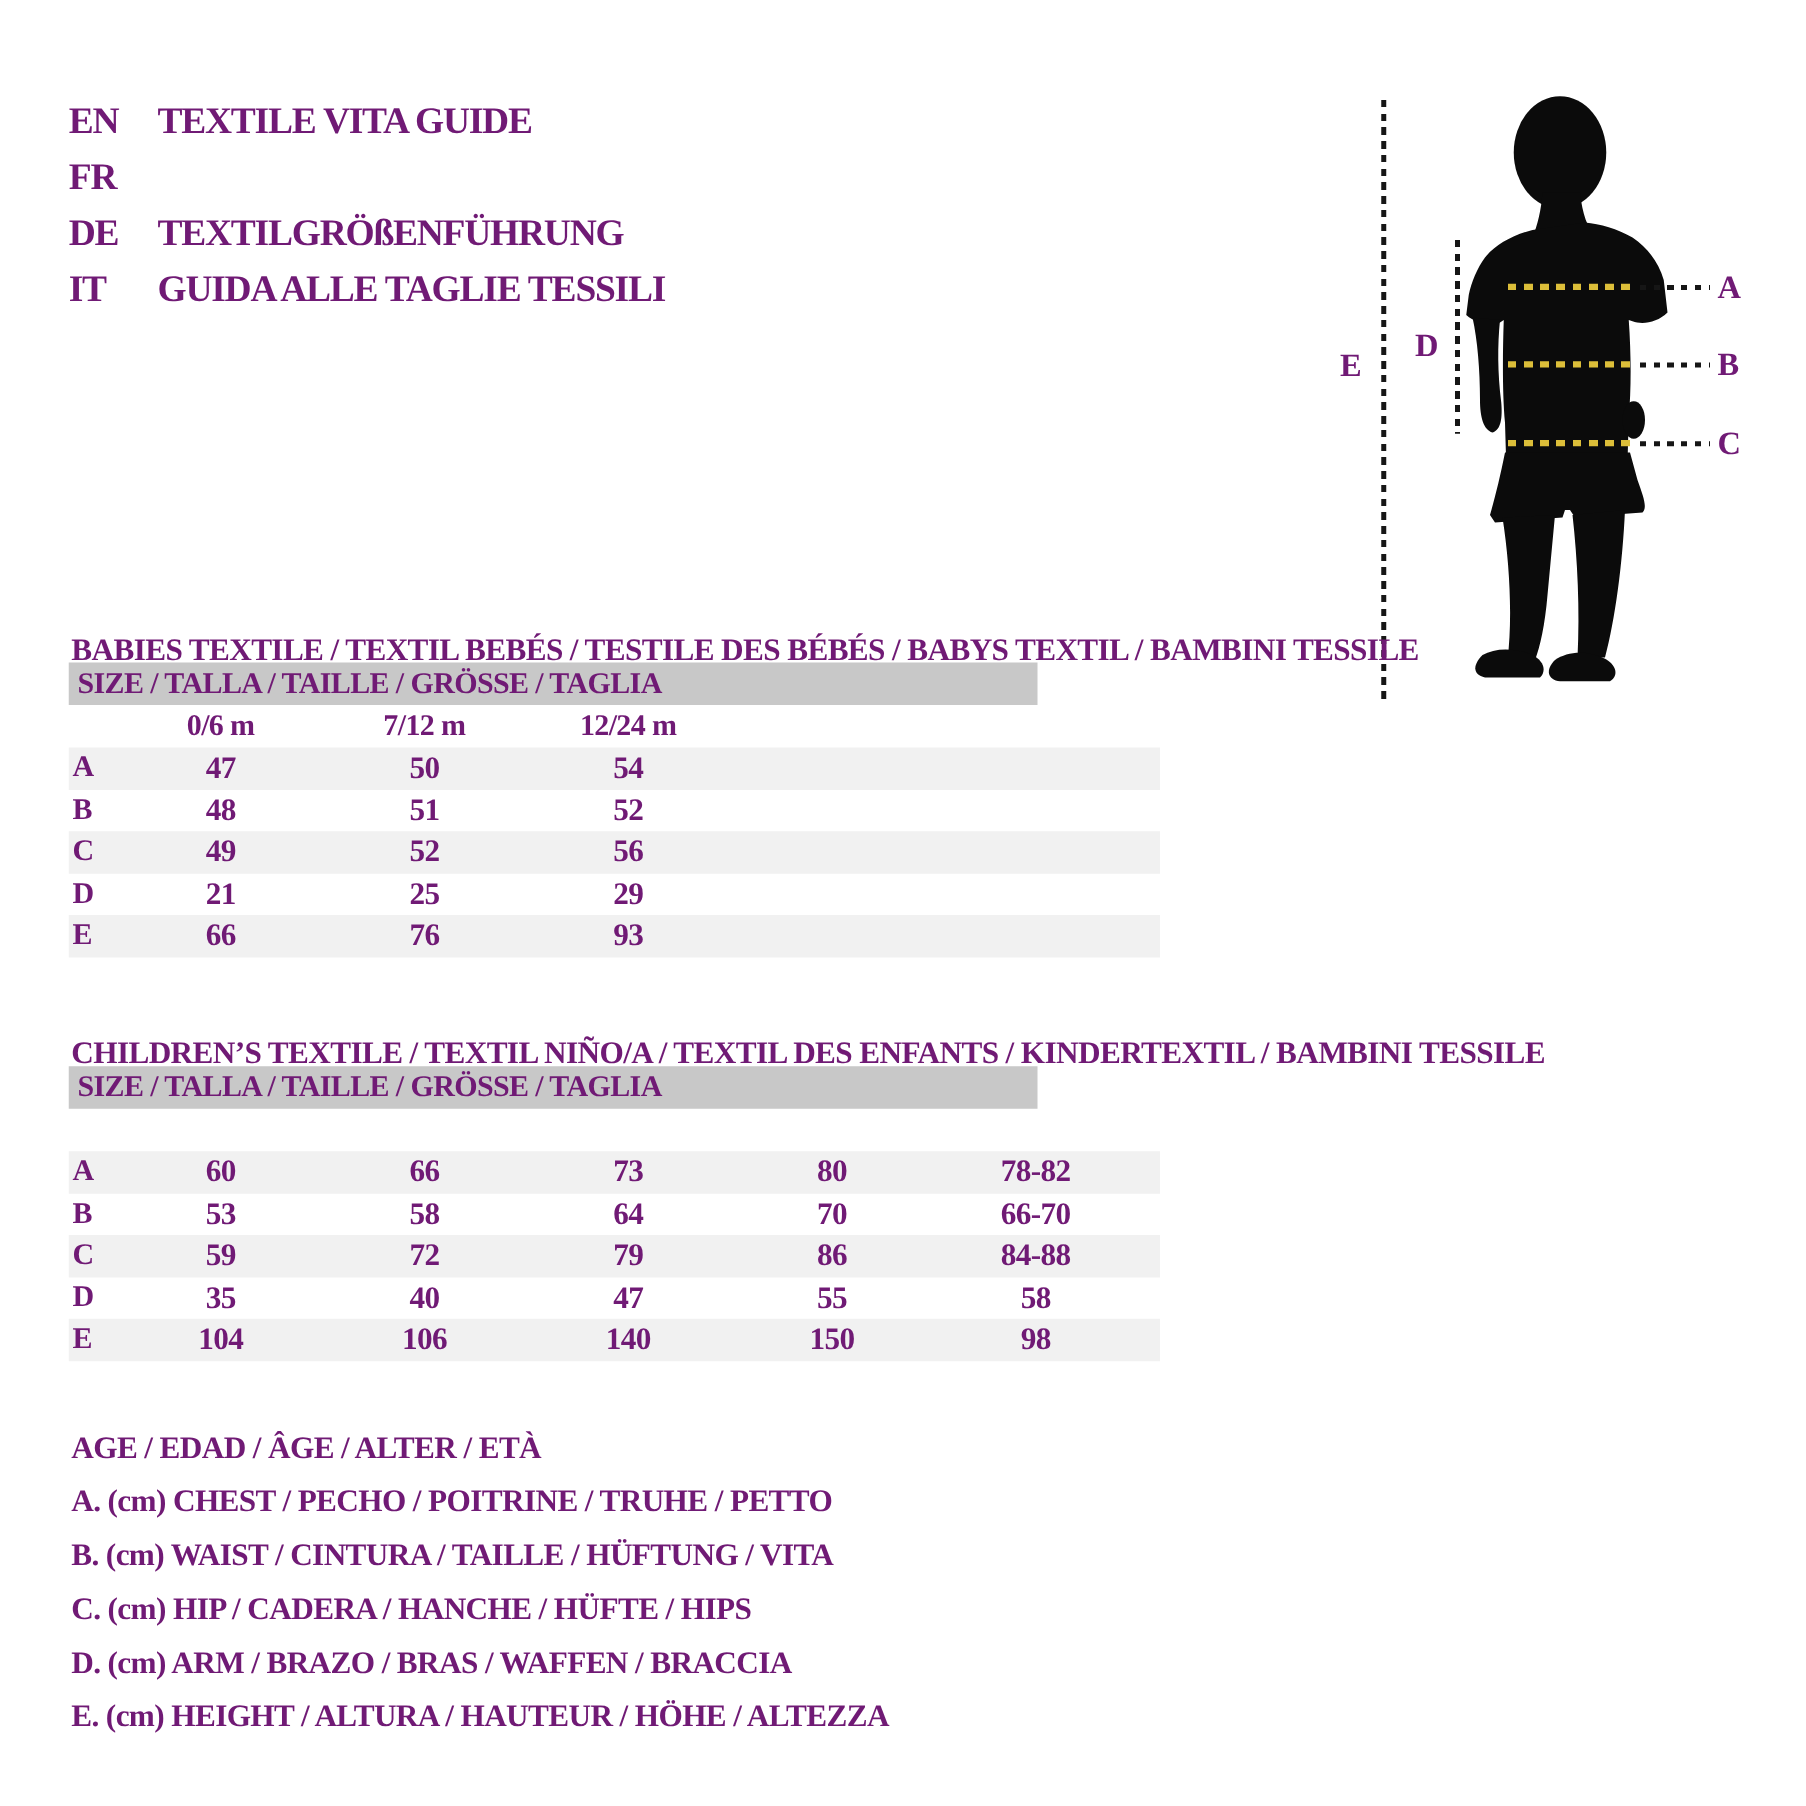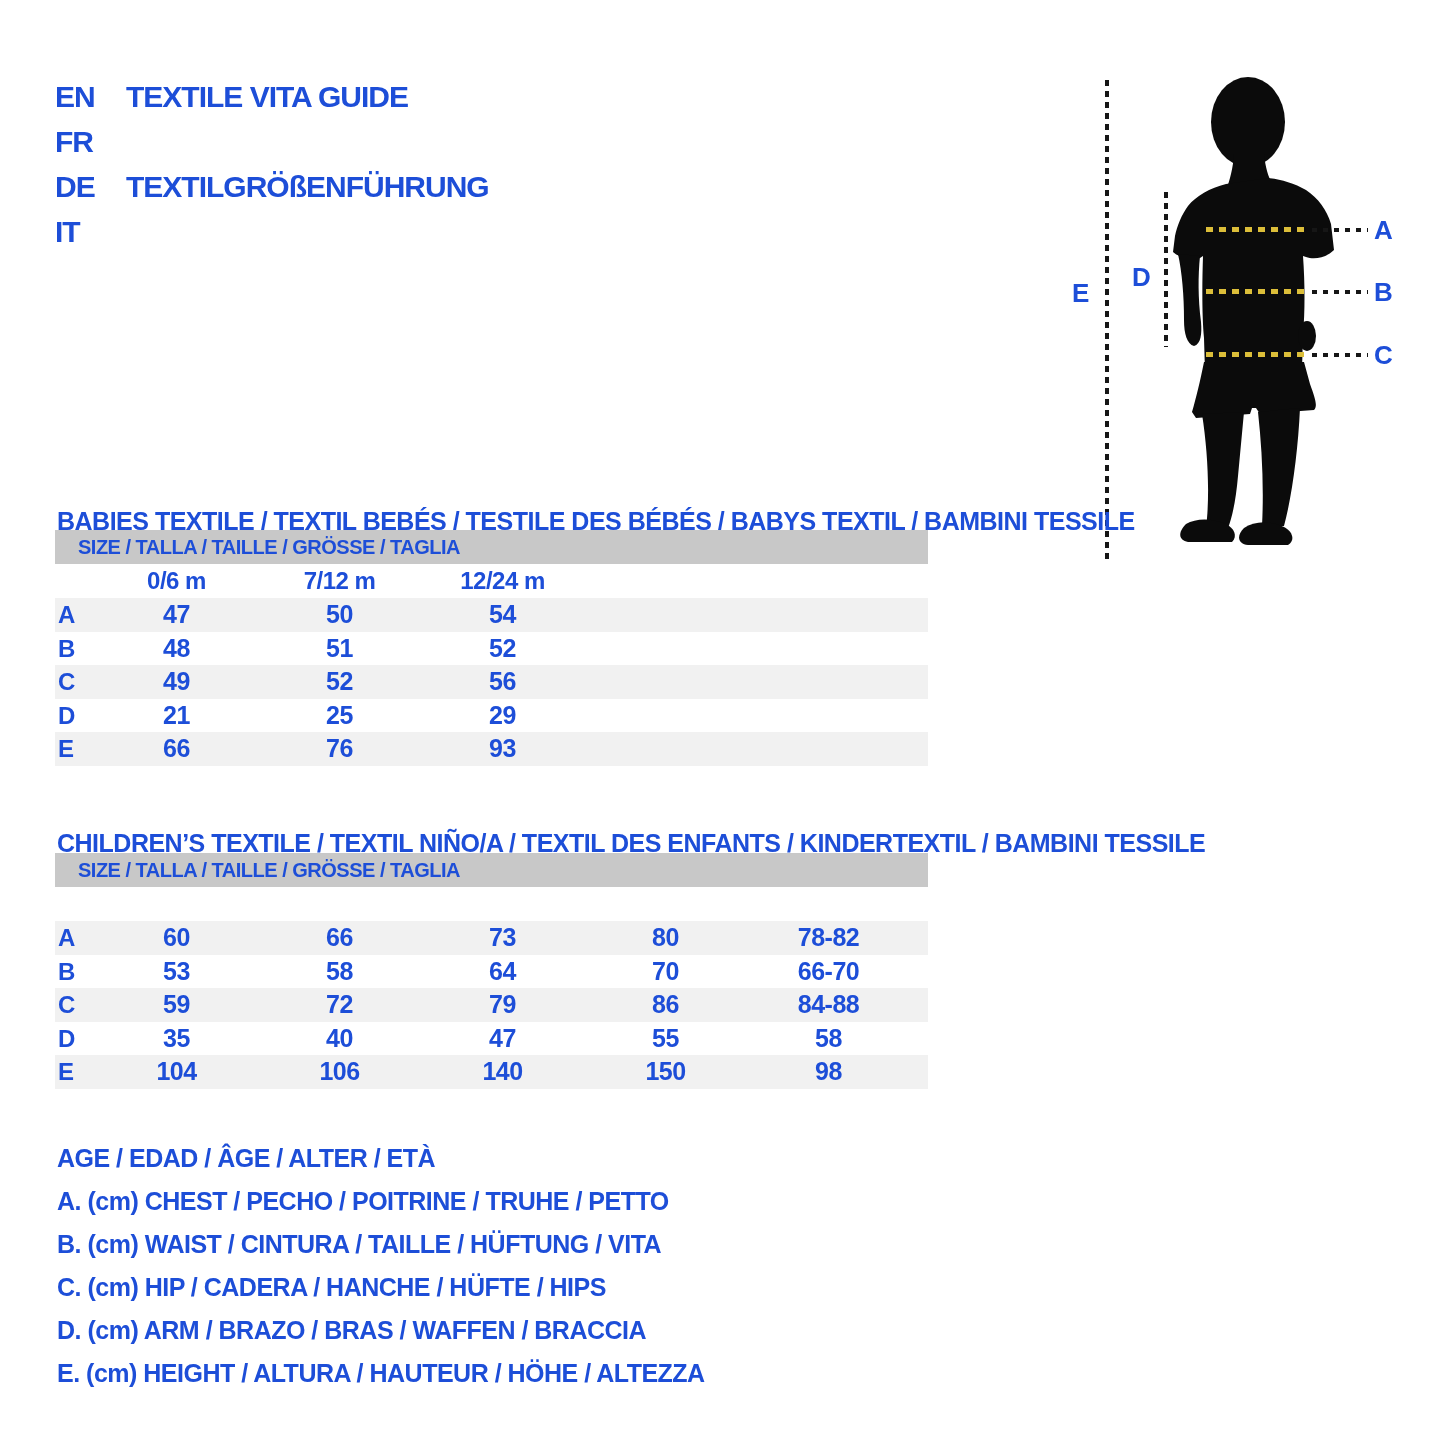--- a/index.html
+++ b/index.html
@@ -1,18 +1,18 @@
 <!DOCTYPE html>
 <html><head>
 <meta charset="utf-8">
 <style>
   html,body{margin:0;padding:0;background:#ffffff;}
   .canvas{
     position:relative;width:1445px;height:1445px;background:#fff;overflow:hidden;
-    font-family:Liberation Sans, sans-serif;font-weight:bold;color:#1d4ed8;
+    font-family:Liberation Serif, serif;font-weight:bold;color:#701a75;
     letter-spacing:-0.5px;
   }
   
   .lang-header{position:absolute;left:55px;top:74px;}
   .lang-row{display:flex;height:45px;align-items:center;font-size:30px;letter-spacing:-1px;}
   .lang-code{width:71px;flex:0 0 71px;}
   
   .figure{position:absolute;left:1060px;top:70px;width:340px;height:512px;}
   .vline{position:absolute;width:4px;
     background:repeating-linear-gradient(to bottom,#161616 0 6px,transparent 6px 11px);}
@@ -25,22 +25,22 @@
     background:repeating-linear-gradient(to right,#161616 0 5px,transparent 5px 11px);}
   .yl-a{top:157px;} .yl-b{top:219px;} .yl-c{top:282px;}
   .dt-a{top:158px;} .dt-b{top:220px;} .dt-c{top:283px;}
   .fig-label{position:absolute;font-size:26px;line-height:30px;letter-spacing:0;}
   .lab-a{left:314px;top:145px;} .lab-b{left:314px;top:207px;} .lab-c{left:314px;top:270px;}
   .lab-d{left:72px;top:192px;} .lab-e{left:12px;top:208px;}
   
   .section-title{position:absolute;font-size:25px;letter-spacing:-0.5px;white-space:nowrap;}
   .t-babies-title{left:57px;top:486px;}
   .t-children-title{left:57px;top:808px;}
-  .tbar{position:absolute;left:55px;width:873px;height:34px;background:#c8c8c8;
-    font-size:20px;line-height:34px;padding-left:23px;box-sizing:border-box;}
+  .tbar{position:absolute;left:55px;width:775px;height:34px;background:#c8c8c8;
+    font-size:24px;line-height:34px;padding-left:7px;box-sizing:border-box;}
   .bar-babies{top:530px;} .bar-children{top:853px;}
   .tcols,.trow{display:grid;width:873px;}
   .g3{grid-template-columns:40px 163px 163px 163px;}
   .g5{grid-template-columns:40px 163px 163px 163px 163px 163px;}
   .tcols{position:absolute;left:55px;height:44px;font-size:24px;line-height:34px;}
   .cols-babies{top:564px;} .cols-children{top:918px;}
   .trows{position:absolute;left:55px;}
   .rows-babies{top:598px;} .rows-children{top:921px;}
   .trow{height:33.5px;font-size:25px;line-height:33.5px;}
   .trow.light{background:#f1f1f1;}
@@ -62,20 +62,21 @@
       </div>
       <div class="lang-row">
         <span class="lang-code">FR</span>
       </div>
       <div class="lang-row">
         <span class="lang-code">DE</span>
         <span class="lang-title">TEXTILGRÖßENFÜHRUNG</span>
       </div>
       <div class="lang-row">
         <span class="lang-code">IT</span>
+        <span class="lang-title">GUIDA ALLE TAGLIE TESSILI</span>
       </div>
     </section>
 
   <div class="figure">
     <div class="vline e-line"></div>
     <div class="vline d-line"></div>
 
     <svg class="child-svg" viewBox="0 0 170 470" aria-hidden="true">
       <g fill="#0b0b0b">
         <ellipse cx="76" cy="46" rx="37" ry="45"></ellipse>

